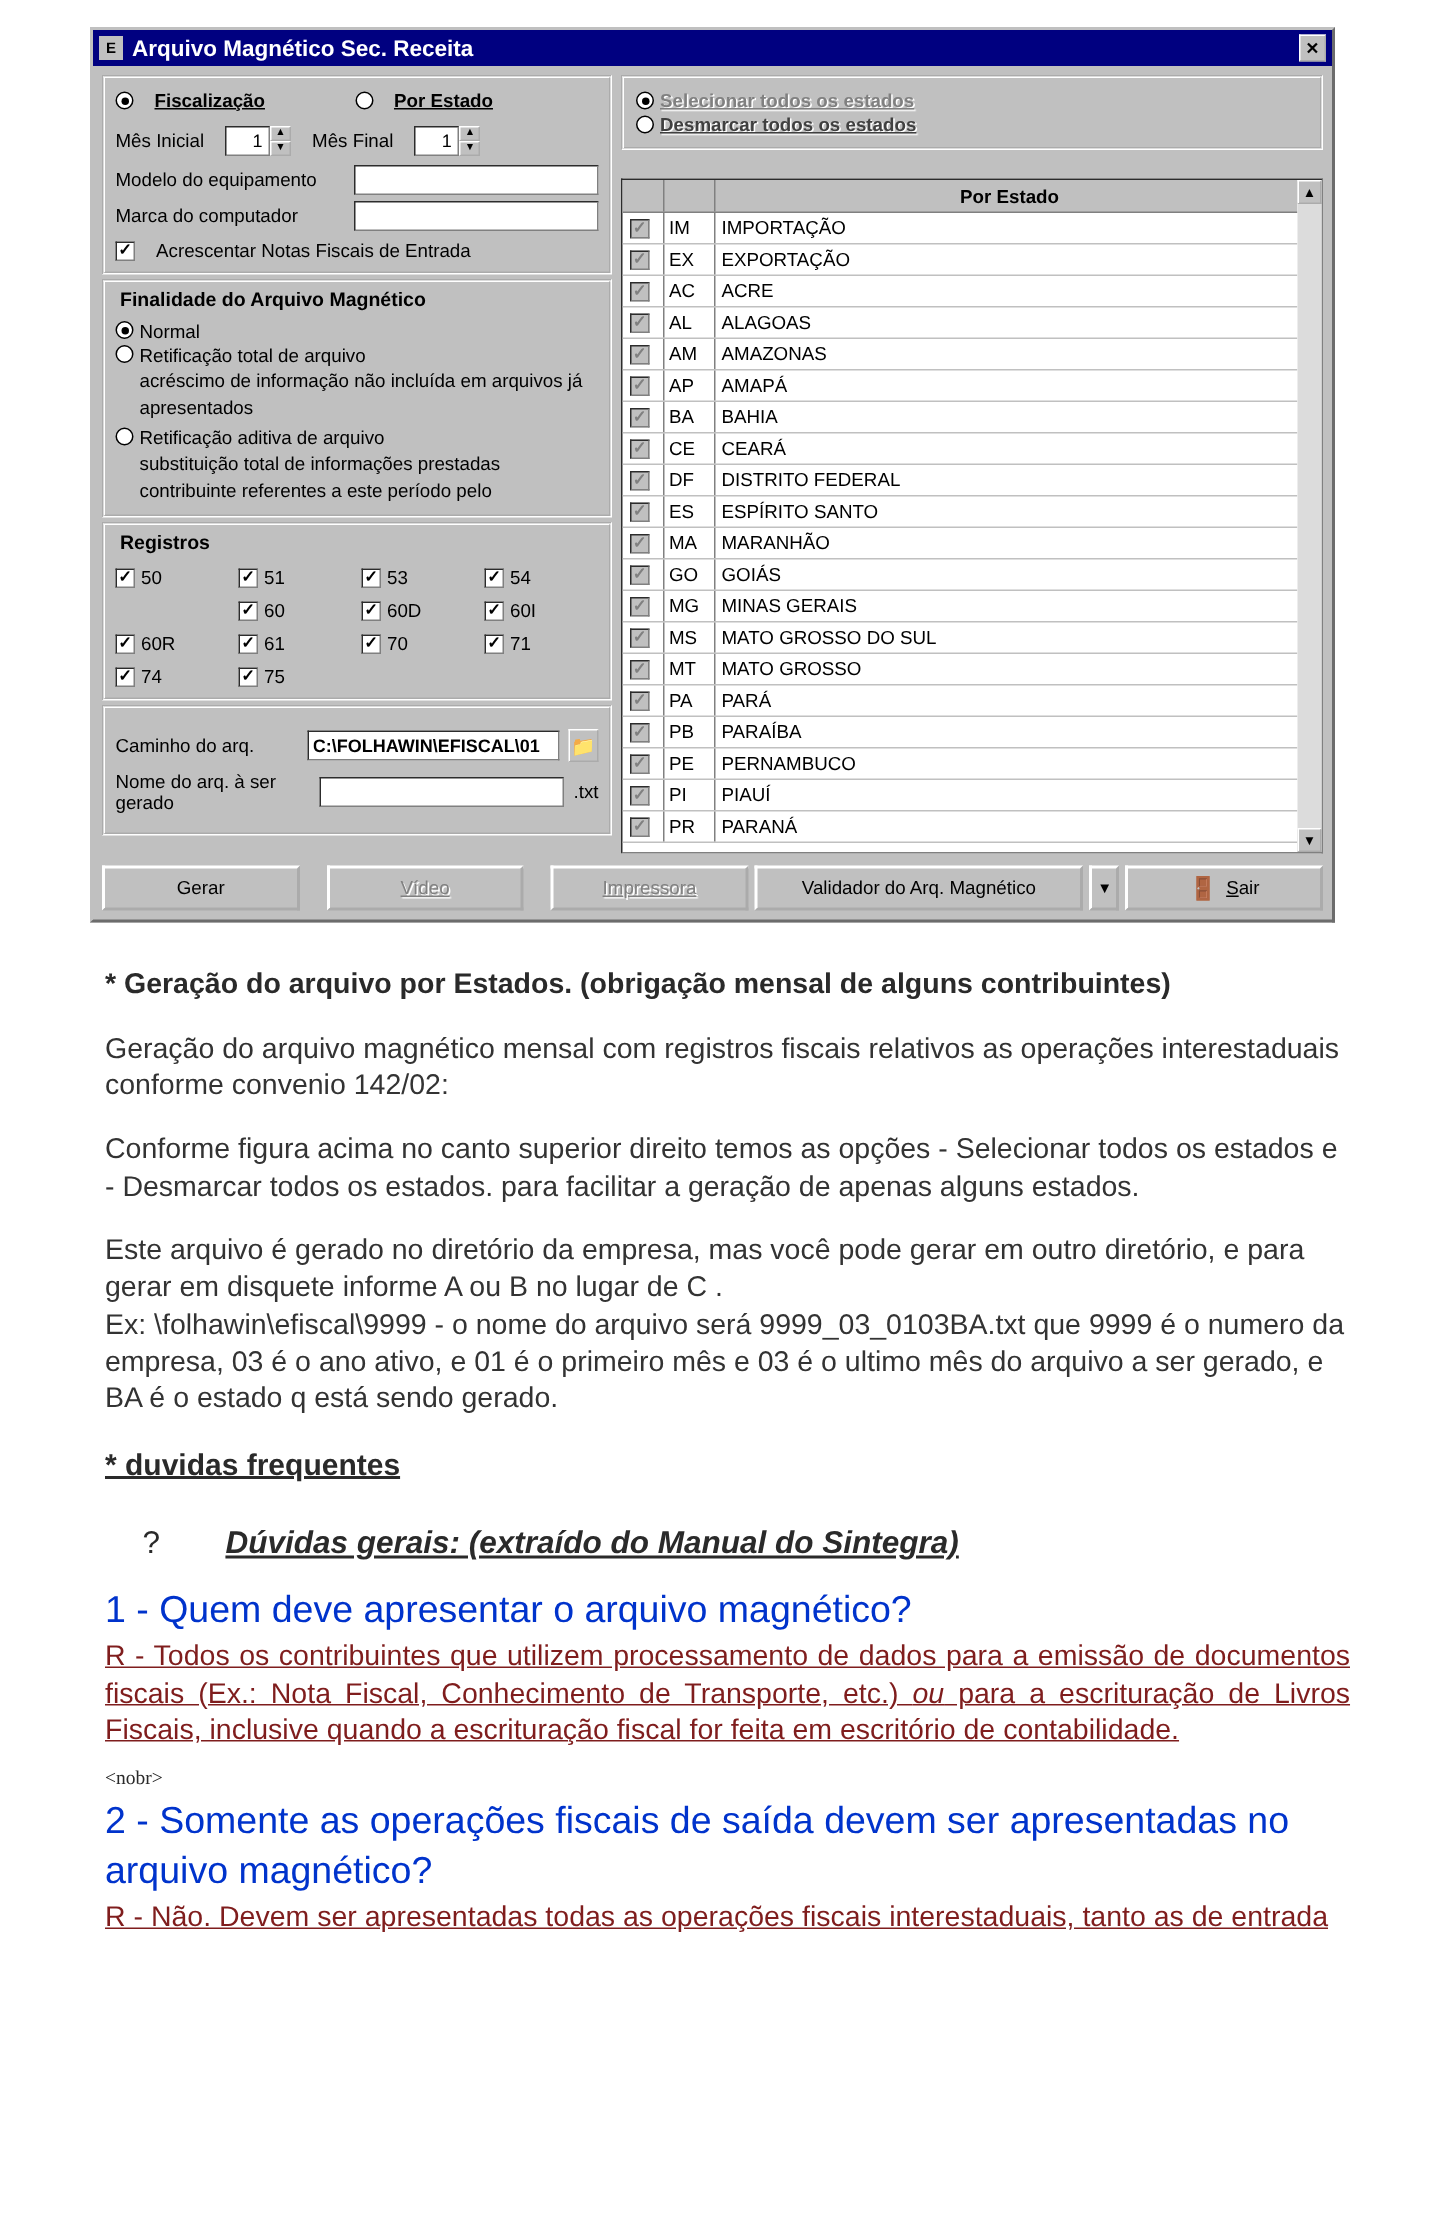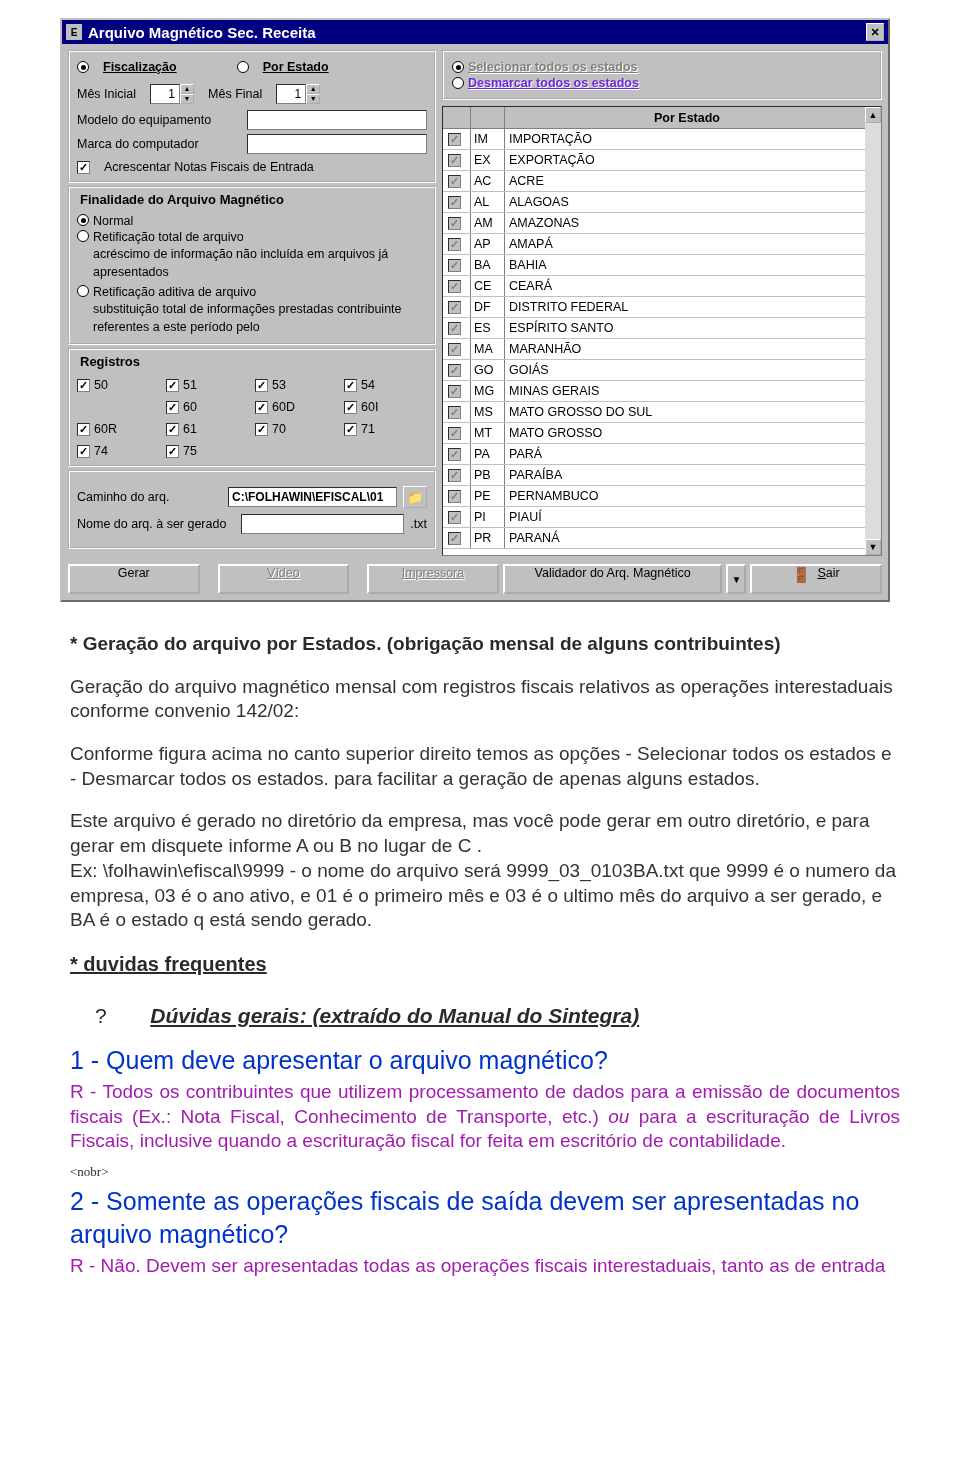--- a/index.html
+++ b/index.html
@@ -52,30 +52,30 @@
     padding: 6px;
     display: flex;
     flex-direction: column;
     gap: 4px;
   }
   .upper {
     display: flex;
     gap: 6px;
   }
   .left-col {
-    width: 368px;
+    width: 340px;
     display: flex;
     flex-direction: column;
     gap: 3px;
   }
   .right-col {
     flex: 1;
     display: flex;
     flex-direction: column;
-    gap: 6px;
+    gap: 19px;
   }
   .panel {
     border: 2px groove #fff;
     padding: 5px 7px 7px 7px;
     font-size: 12.5px;
     color: #000;
   }
   .panel-title {
     font-weight: bold;
     font-size: 13px;
@@ -235,21 +235,21 @@
     display: flex;
     gap: 4px;
     margin-top: 4px;
   }
   .btn95 {
     border: 2px outset #fff;
     background: #c0c0c0;
     font-size: 12.5px;
     height: 30px;
     display: flex;
-    align-items: flex-start;
+    align-items: center;
     justify-content: center;
     padding: 0 10px;
   }
   .btn95.disabled { color: #808080; text-shadow: 1px 1px 0 #fff; margin-left: 14px; }
   .btn95 .ul { text-decoration: underline; }
   .dropdown-arrow {
     width: 20px;
     border: 2px outset #fff;
     background: #c0c0c0;
     display:flex; align-items:center; justify-content:center;
@@ -296,24 +296,25 @@
     margin-right: 20px;
     display: inline-block;
     width: 30px;
   }
   .doc .faq-q {
     color: #0033cc;
     font-size: 25px;
     margin: 4px 0;
   }
   .doc .faq-a {
-    color: #a21caf;
+    color: #7f1d1d;
     font-size: 19px;
     text-align: justify;
     margin: 0 0 10px 0;
+    text-decoration: underline;
   }
   .doc .nobr {
     font-family: "Times New Roman", serif;
     font-size: 13px;
     color: #2a2a2a;
   }
   .doc .italic { font-style: italic; }
   .doc .justify { text-align: justify; }
   .right-radio-row {
     display:flex; align-items:center; font-size:12.5px; margin:2px 0;
@@ -468,21 +469,21 @@
       </div>
 
       <div class="right-col">
         <div class="panel" style="padding:6px 8px;">
           <div class="right-radio-row">
             <span class="radio checked"></span>
             <span class="lbl bold" style="color:#808080;text-shadow:1px 1px 0 #fff"><span style="text-decoration:underline">Selecionar todos os estados</span></span>
           </div>
           <div class="right-radio-row">
             <span class="radio"></span>
-            <span class="lbl bold" style="color:#6d28d9;text-shadow:1px 1px 0 #fff"><span style="text-decoration:underline">Desmarcar todos os estados</span></span>
+            <span class="lbl bold" style="color:#404040;text-shadow:1px 1px 0 #fff"><span style="text-decoration:underline">Desmarcar todos os estados</span></span>
           </div>
         </div>
         <div class="state-table-wrap">
           <div class="state-table">
             <div class="state-header-row">
               <div class="col-chk"></div>
               <div class="col-code"></div>
               <div class="col-name" style="justify-content:center">Por Estado</div>
             </div>
             <div id="state-rows">

